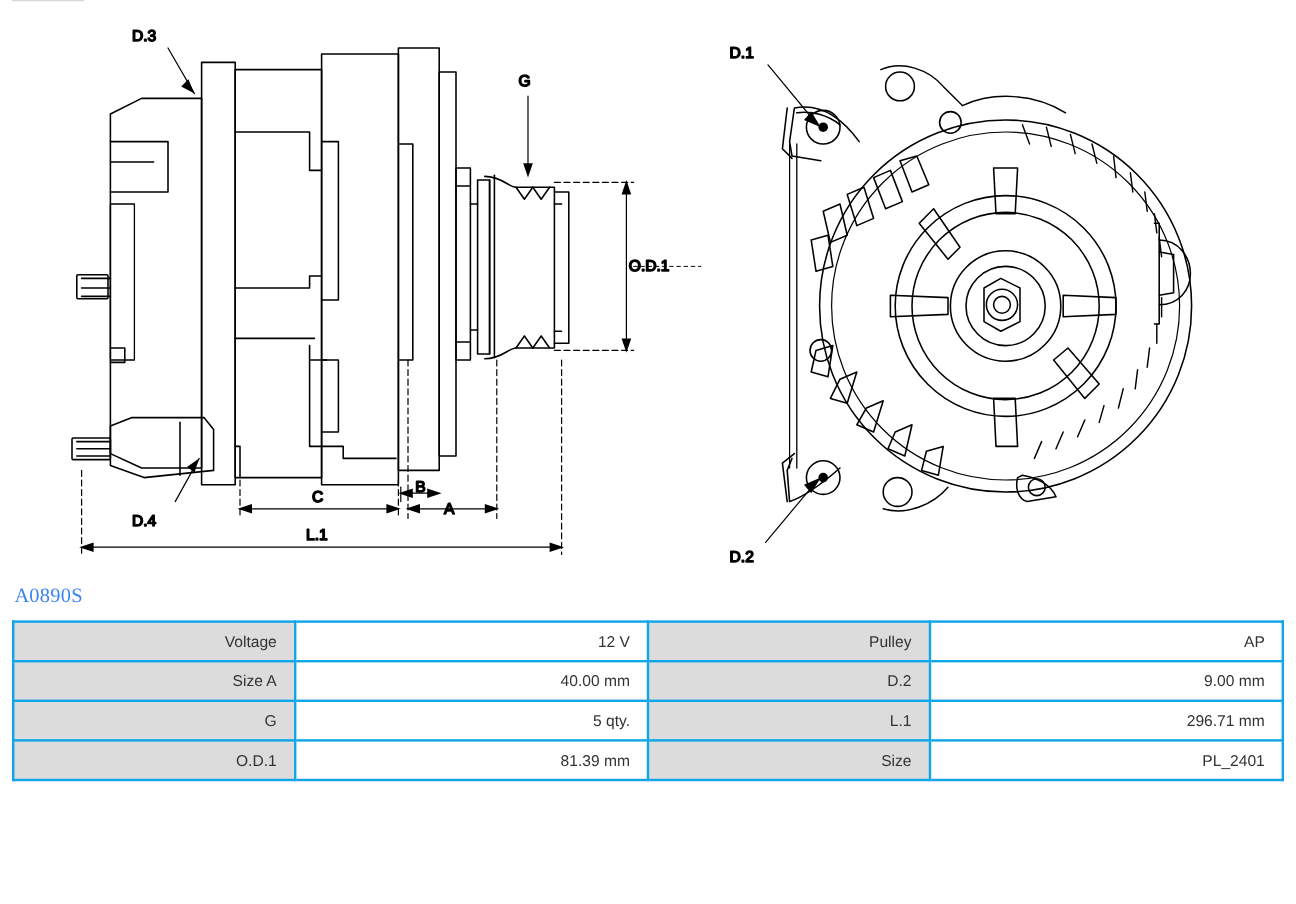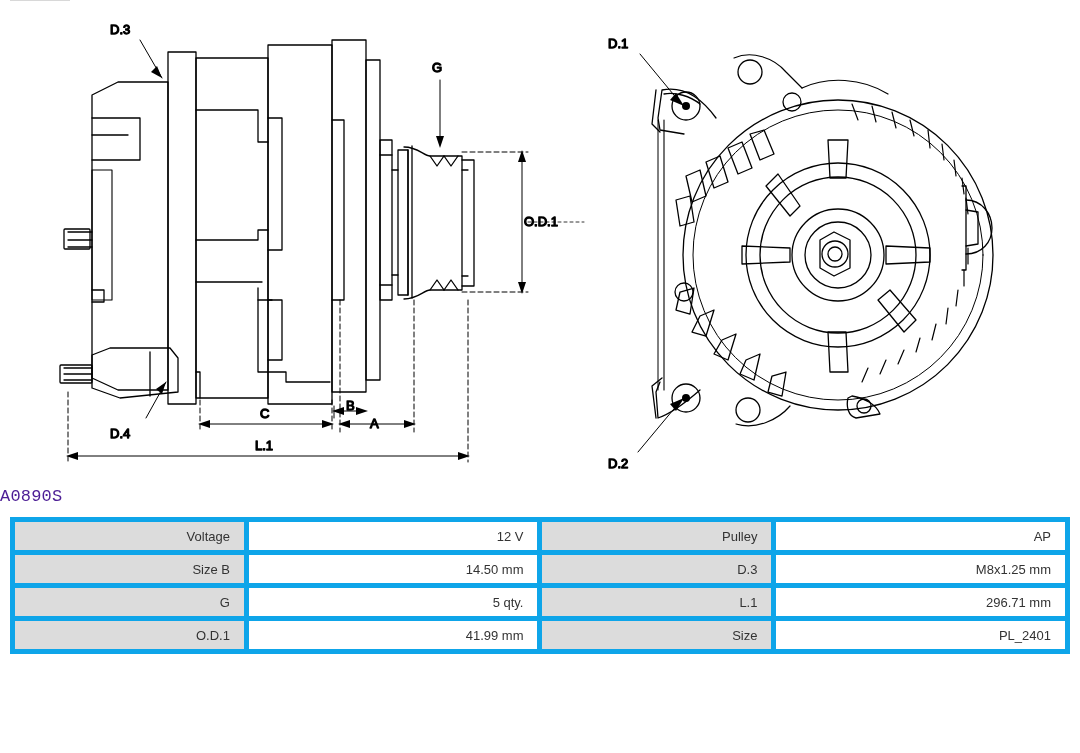--- a/index.html
+++ b/index.html
@@ -21,39 +21,39 @@
     position: absolute;
     left: 0;
     top: 0;
     width: 1080px;
     height: 480px;
   }
   .diagram-area svg { display: block; }
 
   .part-code {
     position: absolute;
-    left: 0;
+    left: 12px;
     top: 487px;
     font-size: 17px;
-    color: #4c1d95;
-    font-family: Liberation Mono, monospace;
+    color: #3b82f6;
+    font-family: Liberation Serif, serif;
     letter-spacing: 0.2px;
   }
 
   .spec-table {
     position: absolute;
     left: 10px;
     top: 517px;
     width: 1060px;
     border-collapse: collapse;
     font-size: 13px;
     color: #333333;
   }
   .spec-table td {
-    border: 5px solid #0ea5e9;
+    border: 2px solid #0ea5e9;
     height: 33px;
     padding: 0 14px;
     white-space: nowrap;
   }
   .spec-table td.label {
     background: #dcdcdc;
     text-align: right;
     width: 220px;
     color: #333333;
   }
@@ -258,33 +258,33 @@
 
   <table class="spec-table">
     <tbody>
       <tr>
         <td class="label">Voltage</td>
         <td class="value">12 V</td>
         <td class="label">Pulley</td>
         <td class="value">AP</td>
       </tr>
       <tr>
-        <td class="label">Size B</td>
-        <td class="value">14.50 mm</td>
-        <td class="label">D.3</td>
-        <td class="value">M8x1.25 mm</td>
+        <td class="label">Size A</td>
+        <td class="value">40.00 mm</td>
+        <td class="label">D.2</td>
+        <td class="value">9.00 mm</td>
       </tr>
       <tr>
         <td class="label">G</td>
         <td class="value">5 qty.</td>
         <td class="label">L.1</td>
         <td class="value">296.71 mm</td>
       </tr>
       <tr>
         <td class="label">O.D.1</td>
-        <td class="value">41.99 mm</td>
+        <td class="value">81.39 mm</td>
         <td class="label">Size</td>
         <td class="value">PL_2401</td>
       </tr>
     </tbody>
   </table>
 
 </div>
 
 </body></html>

